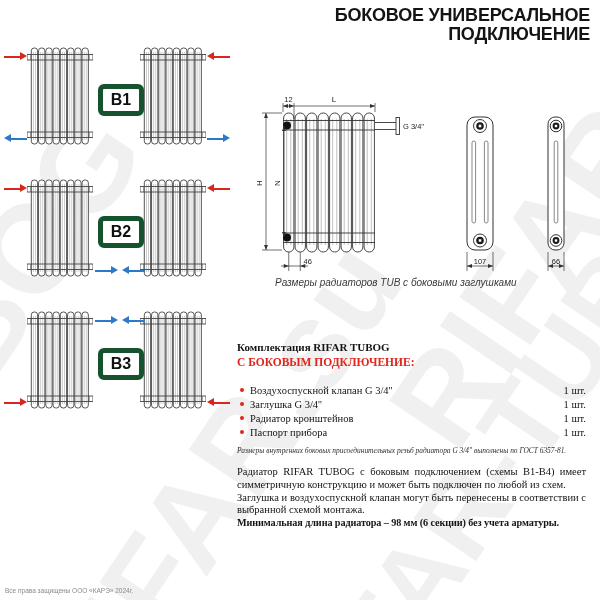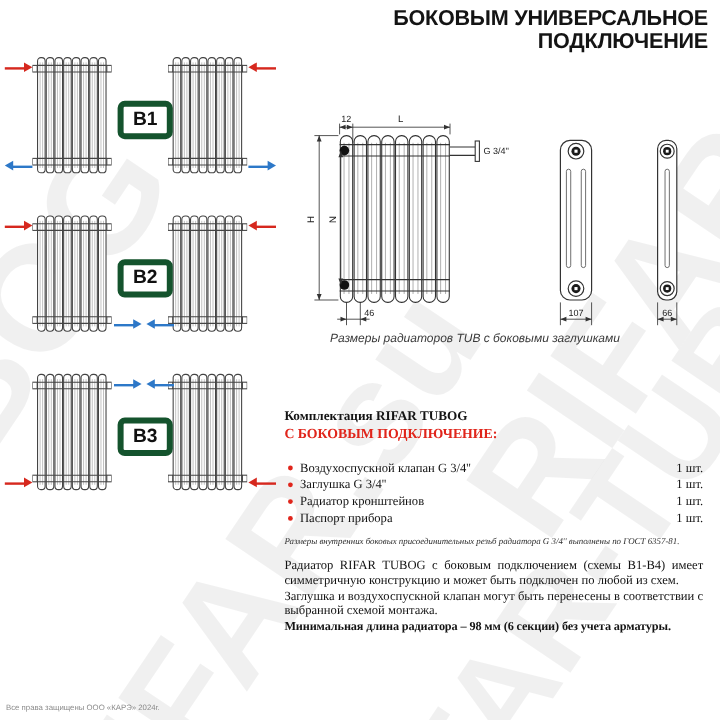--- a/index.html
+++ b/index.html
@@ -94,21 +94,21 @@
 <div class="page">
 
   <div class="wm">
     <span class="wm1">TUBOG</span>
     <span class="wm2">RIFAR.su</span>
     <span class="wm3">RIFAR-TUBOG.su</span>
     <span class="wm4">RIFAR</span>
   </div>
 
   <div class="z title">
-    <div>БОКОВЫМ УНИВЕРСАЛЬНОЕ</div>
+    <div>БОКОВОЕ УНИВЕРСАЛЬНОЕ</div>
     <div>ПОДКЛЮЧЕНИЕ</div>
   </div>
 
   <div class="scheme s1">
     <svg class="rad l" viewBox="0 0 66 100">
         <use href="#radFront"></use>
       </svg>
     <svg class="rad r" viewBox="0 0 66 100">
         <use href="#radFront"></use>
       </svg>

